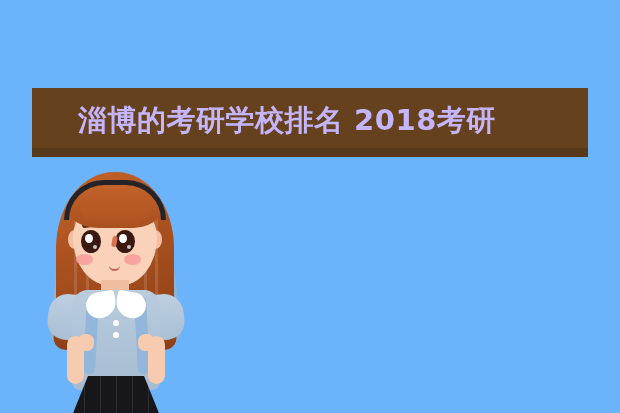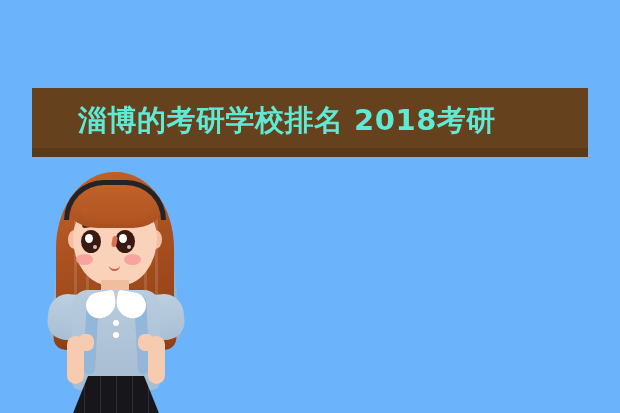--- a/index.html
+++ b/index.html
@@ -42,21 +42,21 @@
     left: 0;
     right: 0;
     bottom: 0;
     height: 9px;
     background: rgba(0,0,0,0.12);
   }
   #title-text {
     position: relative;
     z-index: 2;
     margin-left: 46px;
-    color: #5eead4;
+    color: #c4b5fd;
     font-family: "DejaVu Sans", "Liberation Sans", sans-serif;
     font-size: 29px;
     font-weight: bold;
     letter-spacing: 0.5px;
     white-space: nowrap;
     line-height: 1;
     margin-top: -4px;
   }
 
   

